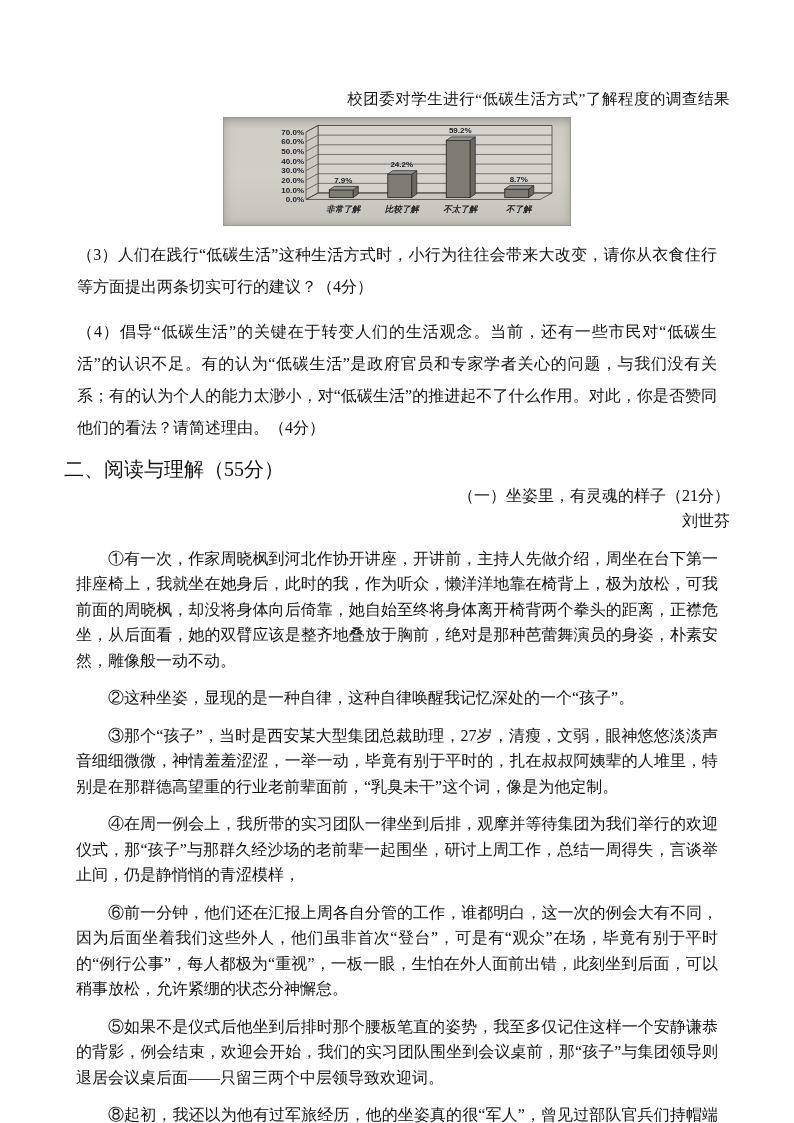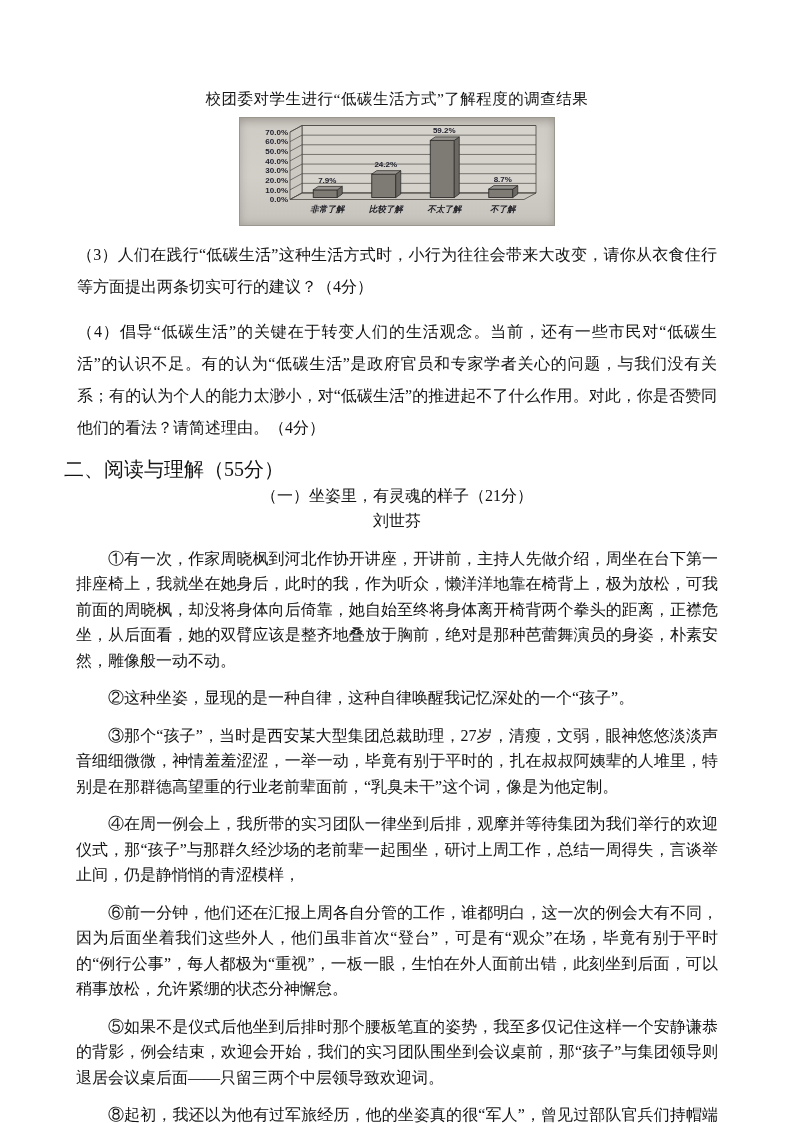--- a/index.html
+++ b/index.html
@@ -8,54 +8,55 @@
     width:794px;height:1123px;
     margin:0 auto;
     background:#ffffff;
     font-family:"Liberation Serif","DejaVu Serif",serif;
     color:#131313;
     box-sizing:border-box;
     padding:88px 64px 40px 64px;
     overflow:hidden;
   }
   .doc-chart-title{
-    text-align:center;
+    text-align:right;
     font-size:15.5px;
     line-height:22px;
     margin:0 0 7px 0;
     letter-spacing:0.5px;
     font-weight:400;
   }
   
   .chart-photo{
     width:314px;height:107px;
     margin:4px auto 8px auto;
     background:linear-gradient(180deg,#bdb9b2 0%,#cfccc6 10%,#d2cfc9 55%,#c6c3bd 100%);
     border:1px solid #9a978f;
     box-shadow:inset 0 0 8px rgba(90,85,75,.35);
     position:relative;
+    padding-left:32px;
   }
   .chart-photo svg{display:block;}
   .q-para{
     font-size:16px;
     line-height:32px;
     margin:13px;
     text-align:justify;
   }
   .section-heading{
     font-size:20px;
     line-height:25.5px;
     margin:0;
     font-weight:400;
   }
   .centered-line{
     font-size:16px;
     line-height:25.5px;
     margin:0;
-    text-align:center;
+    text-align:right;
   }
   .body-para{
     font-size:16px;
     line-height:25.5px;
     margin:12px;
     text-align:justify;
     text-indent:2em;
   }
 </style>
 </head>

